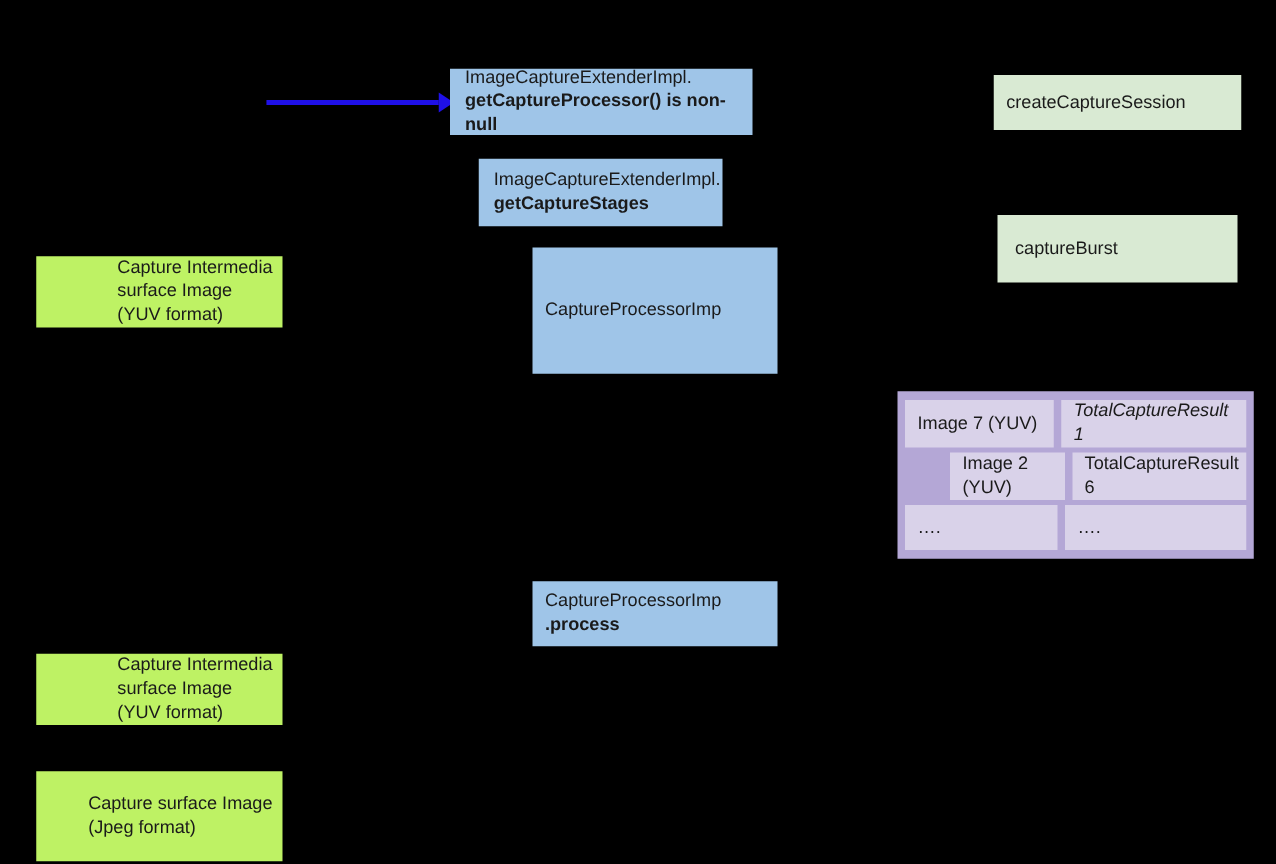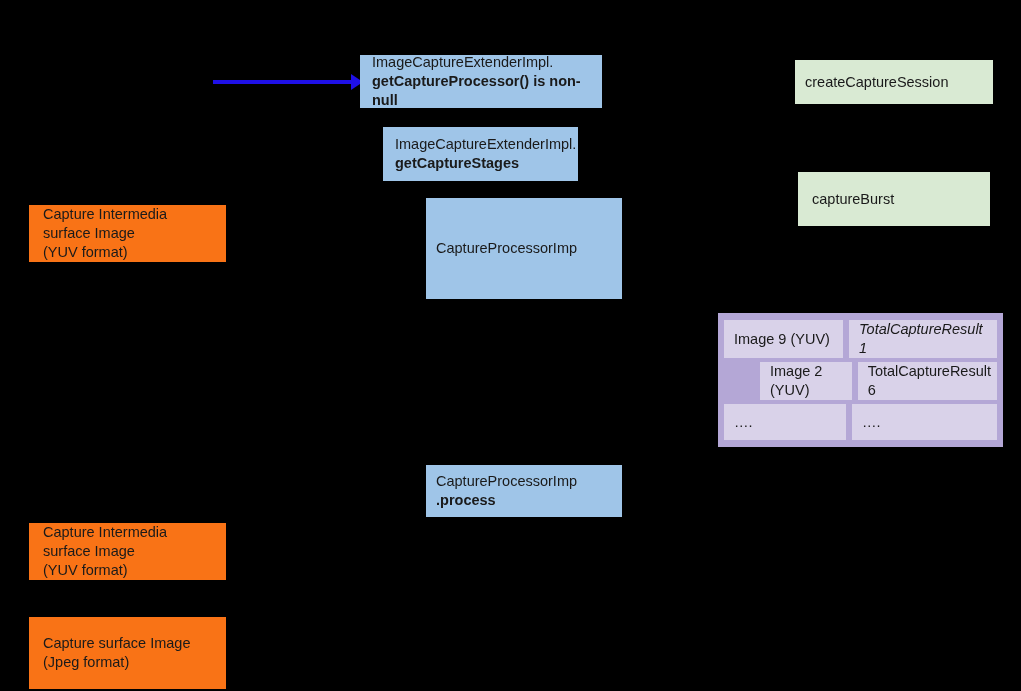--- a/index.html
+++ b/index.html
@@ -31,21 +31,21 @@
   .node .line1,
   .node .line2 {
     display: block;
   }
   .node .line2 {
     font-weight: bold;
   }
 
   
   .amber      { background: #FBDD8C; }
-  .cream      { background: #f97316; }
+  .cream      { background: #bef264; align-items: flex-end; }
   .blue       { background: #9FC5E8; }
   .green      { background: #D9EAD3; }
   .purple-out { background: #B4A7D6; }
   .purple-in  { background: #D9D2E9; }
 
   
   .pad-l14 { padding-left: 14px; padding-right: 8px; }
   .pad-l12 { padding-left: 12px; padding-right: 16px; }
   .pad-l10 { padding-left: 10px; padding-right: 6px; }
 
@@ -113,21 +113,21 @@
 
   <div class="node cream pad-l14" style="left:29px; top:617px; width:197px; height:72px;">
     <span class="line1">Capture surface Image
 (Jpeg format)</span>
   </div>
 
   <div class="purple-out" style="position:absolute; left:718px; top:313px; width:285px; height:134px; box-sizing:border-box;">
     <div id="results-rows" style="position:absolute; left:6px; top:7px; right:6px; bottom:7px;
                 display:flex; flex-direction:column; gap:4px;">
         <div style="display: flex; gap: 6px; flex: 1 1 0px;">
-          <div class="node purple-in pad-l10" style="position: relative; left: 0px; top: 0px; width: 122px; height: 100%;"><span>Image 9 (YUV)</span></div>
+          <div class="node purple-in pad-l10" style="position: relative; left: 0px; top: 0px; width: 122px; height: 100%;"><span>Image 7 (YUV)</span></div>
           <div class="node purple-in pad-l10" style="position: relative; left: 0px; top: 0px; flex: 1 1 auto; height: 100%; font-style: italic;"><span>TotalCaptureResult 1</span></div>
         </div>
         <div style="display: flex; gap: 6px; flex: 1 1 0px;">
           <div class="node purple-in pad-l10" style="position: relative; left: 0px; top: 0px; width: 122px; height: 100%; margin-left: 36px;"><span>Image 2 (YUV)</span></div>
           <div class="node purple-in pad-l10" style="position: relative; left: 0px; top: 0px; flex: 1 1 auto; height: 100%;"><span>TotalCaptureResult 6</span></div>
         </div>
         <div style="display: flex; gap: 6px; flex: 1 1 0px;">
           <div class="node purple-in pad-l10" style="position: relative; left: 0px; top: 0px; width: 122px; height: 100%;"><span>….</span></div>
           <div class="node purple-in pad-l10" style="position: relative; left: 0px; top: 0px; flex: 1 1 auto; height: 100%;"><span>….</span></div>
         </div>

